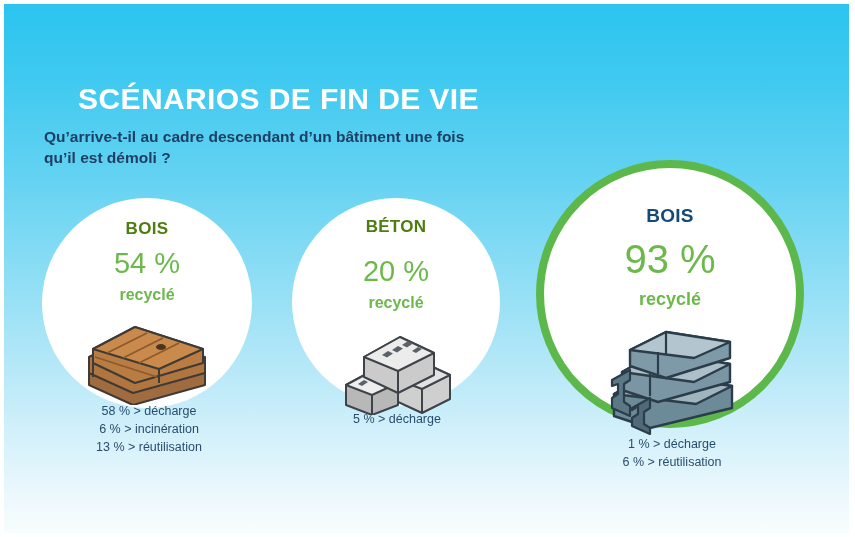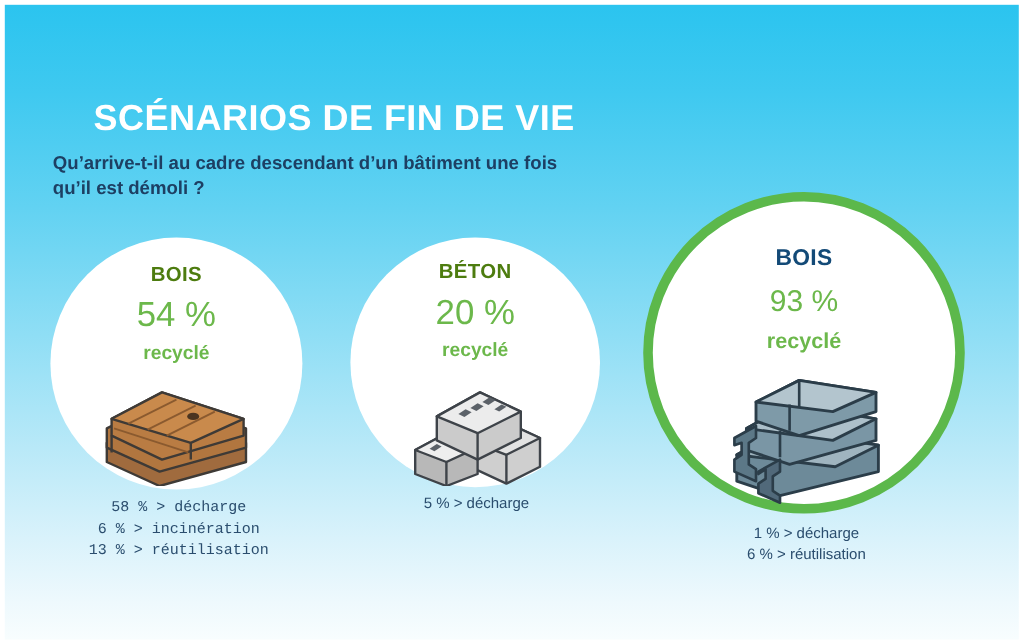--- a/index.html
+++ b/index.html
@@ -88,21 +88,21 @@
     font-size: 19px;
     color: #134a77;
   }
   .mat-pct {
     font-size: 29px;
     color: #6cb84b;
     line-height: 1;
     font-weight: normal;
   }
   .mat-pct.big {
-    font-size: 25px;
+    font-size: 40px;
   }
   .mat-recycled {
     font-size: 16px;
     font-weight: bold;
     color: #6cb84b;
     line-height: 1;
   }
   .mat-recycled.big {
     font-size: 18px;
   }
@@ -159,33 +159,33 @@
 
             <ellipse cx="76" cy="24" rx="5" ry="3" fill="#4a3420"></ellipse>
 
             <path d="M74 46 L74 60" stroke="#3e3a36" stroke-width="2" fill="none"></path>
             <path d="M8 40 L8 54" stroke="#3e3a36" stroke-width="2" fill="none"></path>
           </svg>
         </div>
       </div>
     </div>
 
-    <div class="details" style="left:0; top:216px; width:214px;font-family:Liberation Mono, monospace;">
+    <div class="details" style="left:0; top:204px; width:214px;">
       <div>58 % &gt; décharge</div>
       <div>6 % &gt; incinération</div>
       <div>13 % &gt; réutilisation</div>
     </div>
   </div>
 
   <div class="card" style="left:288px; top:194px; width:210px; height:290px;">
 
     <div class="circle" style="left:0; top:0; width:208px; height:208px;">
       <div class="circle-inner" style="padding-top:20px;text-align:right;">
         <div class="mat-name">BÉTON</div>
-        <div class="mat-pct" style="margin-top:12px;">20 %</div>
+        <div class="mat-pct" style="margin-top:22px;">20 %</div>
         <div class="mat-recycled" style="margin-top:9px;">recyclé</div>
 
         <div class="icon-wrap" style="margin-top:18px;">
           <svg width="112" height="86" viewBox="0 0 112 86">
 
             <path d="M56 50 L84 34 L110 46 L110 70 L82 84 L56 72 Z" fill="#cfcfcf" stroke="#3e4349" stroke-width="2" stroke-linejoin="round"></path>
             <path d="M56 50 L84 34 L110 46 L82 60 Z" fill="#e3e3e3" stroke="#3e4349" stroke-width="2" stroke-linejoin="round"></path>
             <path d="M82 60 L82 84" stroke="#3e4349" stroke-width="2" fill="none"></path>
 
             <path d="M6 56 L32 42 L58 54 L58 76 L32 86 L6 76 Z" fill="#b8b8b8" stroke="#3e4349" stroke-width="2" stroke-linejoin="round"></path>

